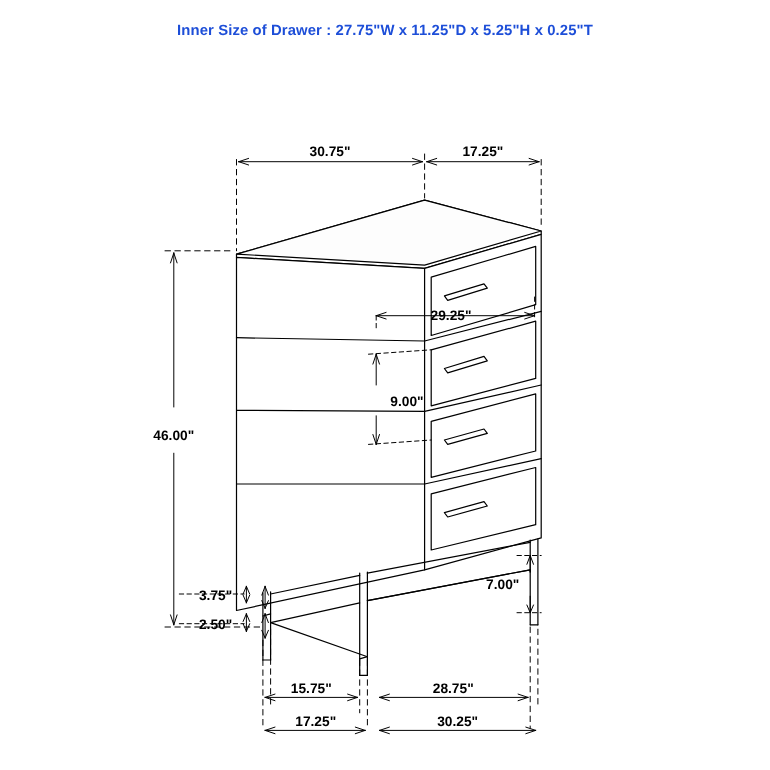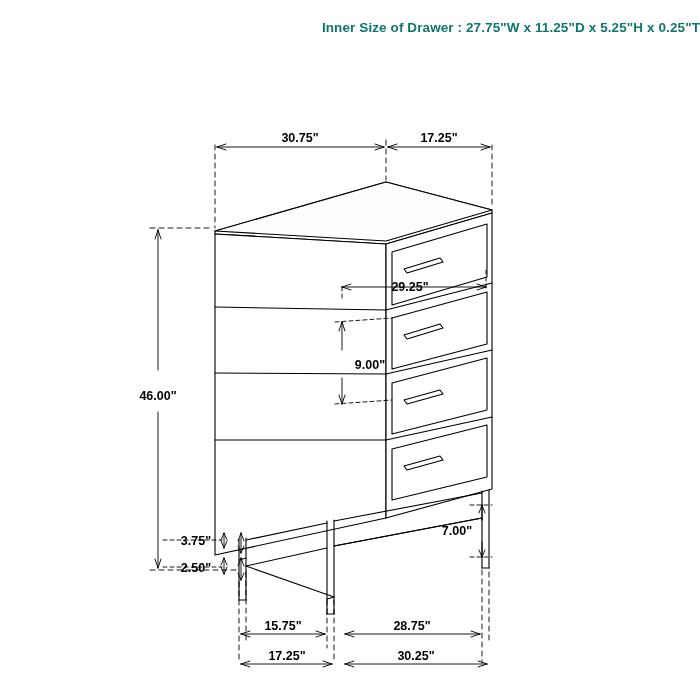--- a/index.html
+++ b/index.html
@@ -13,24 +13,24 @@
     height: 700px;
     background: #ffffff;
     font-family: "Liberation Sans", sans-serif;
     overflow: hidden;
   }
   #title {
     position: absolute;
     top: 20px;
     left: 0;
     width: 700px;
-    text-align: right;
+    text-align: center;
     font-size: 13.5px;
     font-weight: bold;
-    color: #0f766e;
+    color: #1d4ed8;
     letter-spacing: 0.1px;
   }
   svg {
     position: absolute;
     top: 0;
     left: 0;
   }
   .dimtext {
     font-family: "Liberation Sans", sans-serif;
     font-size: 12.5px;

